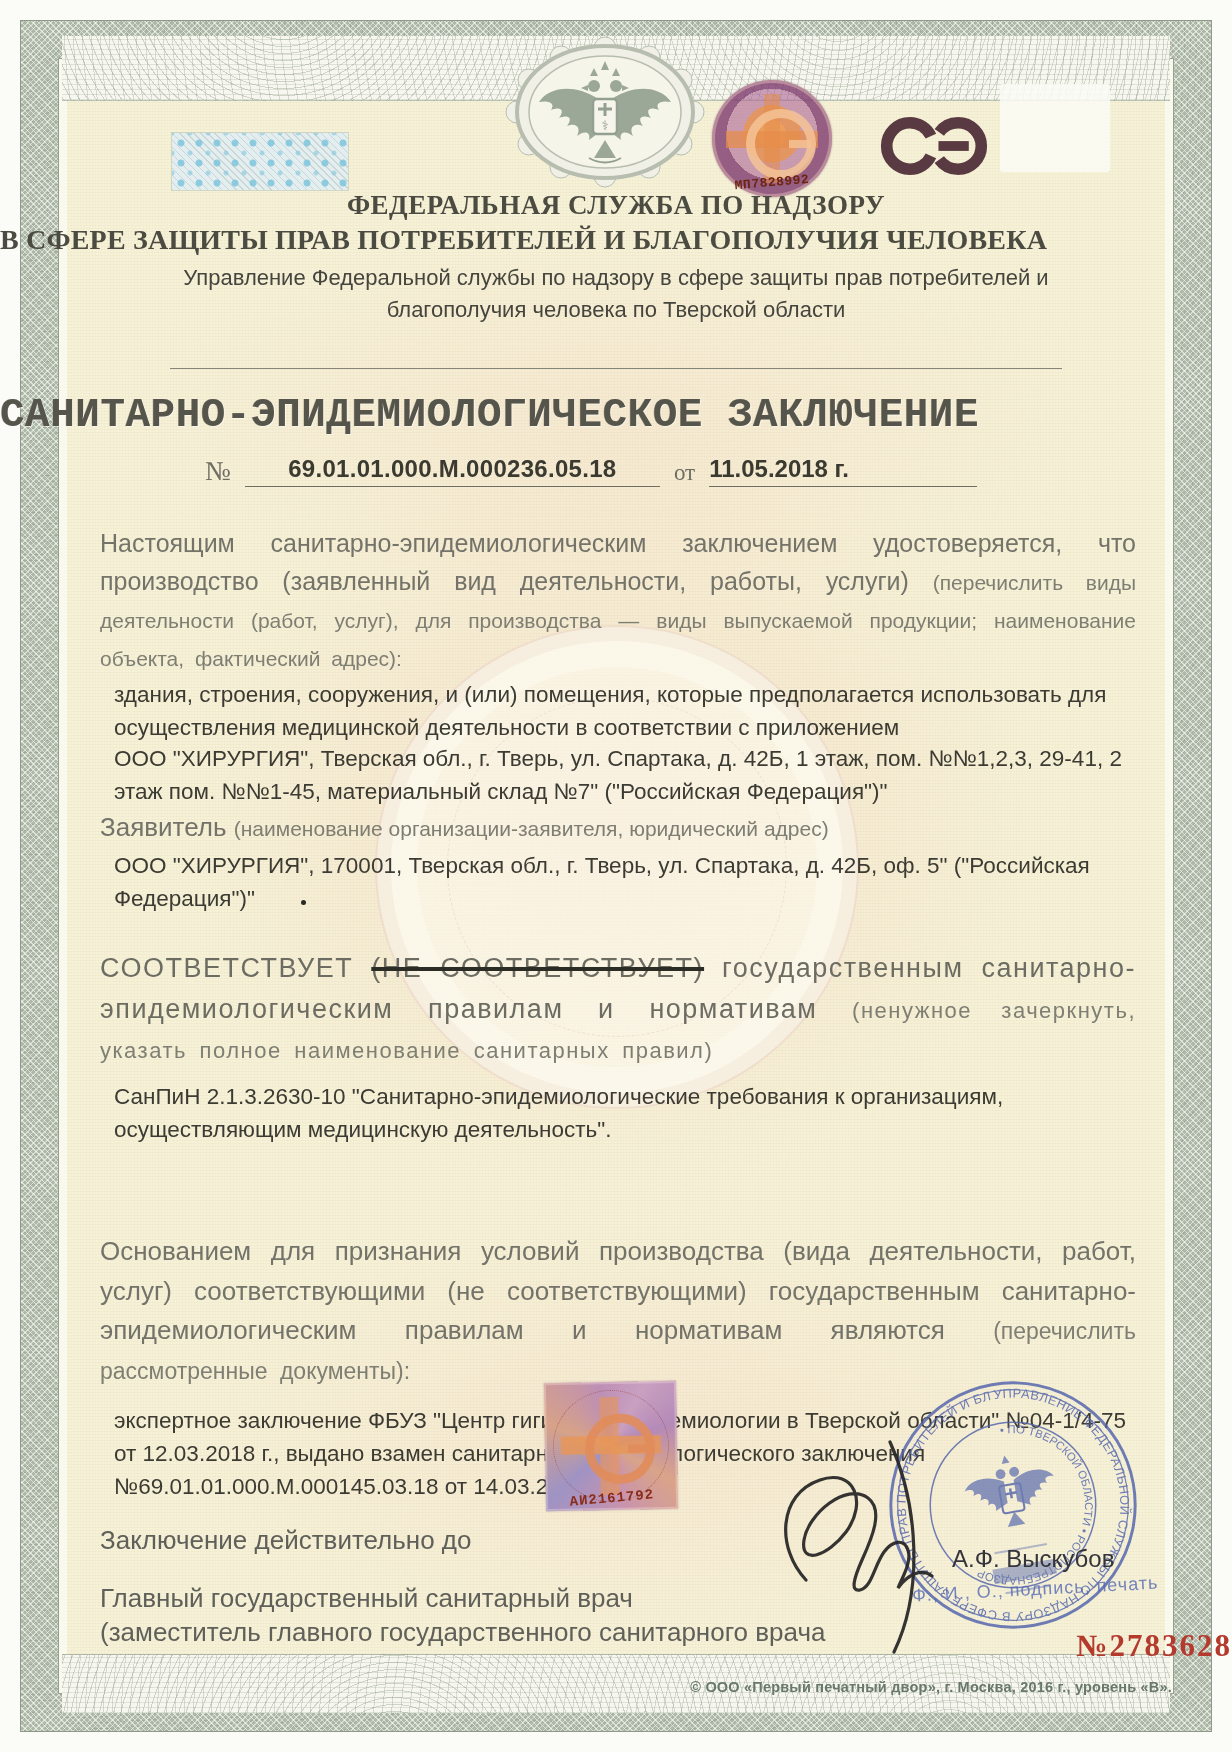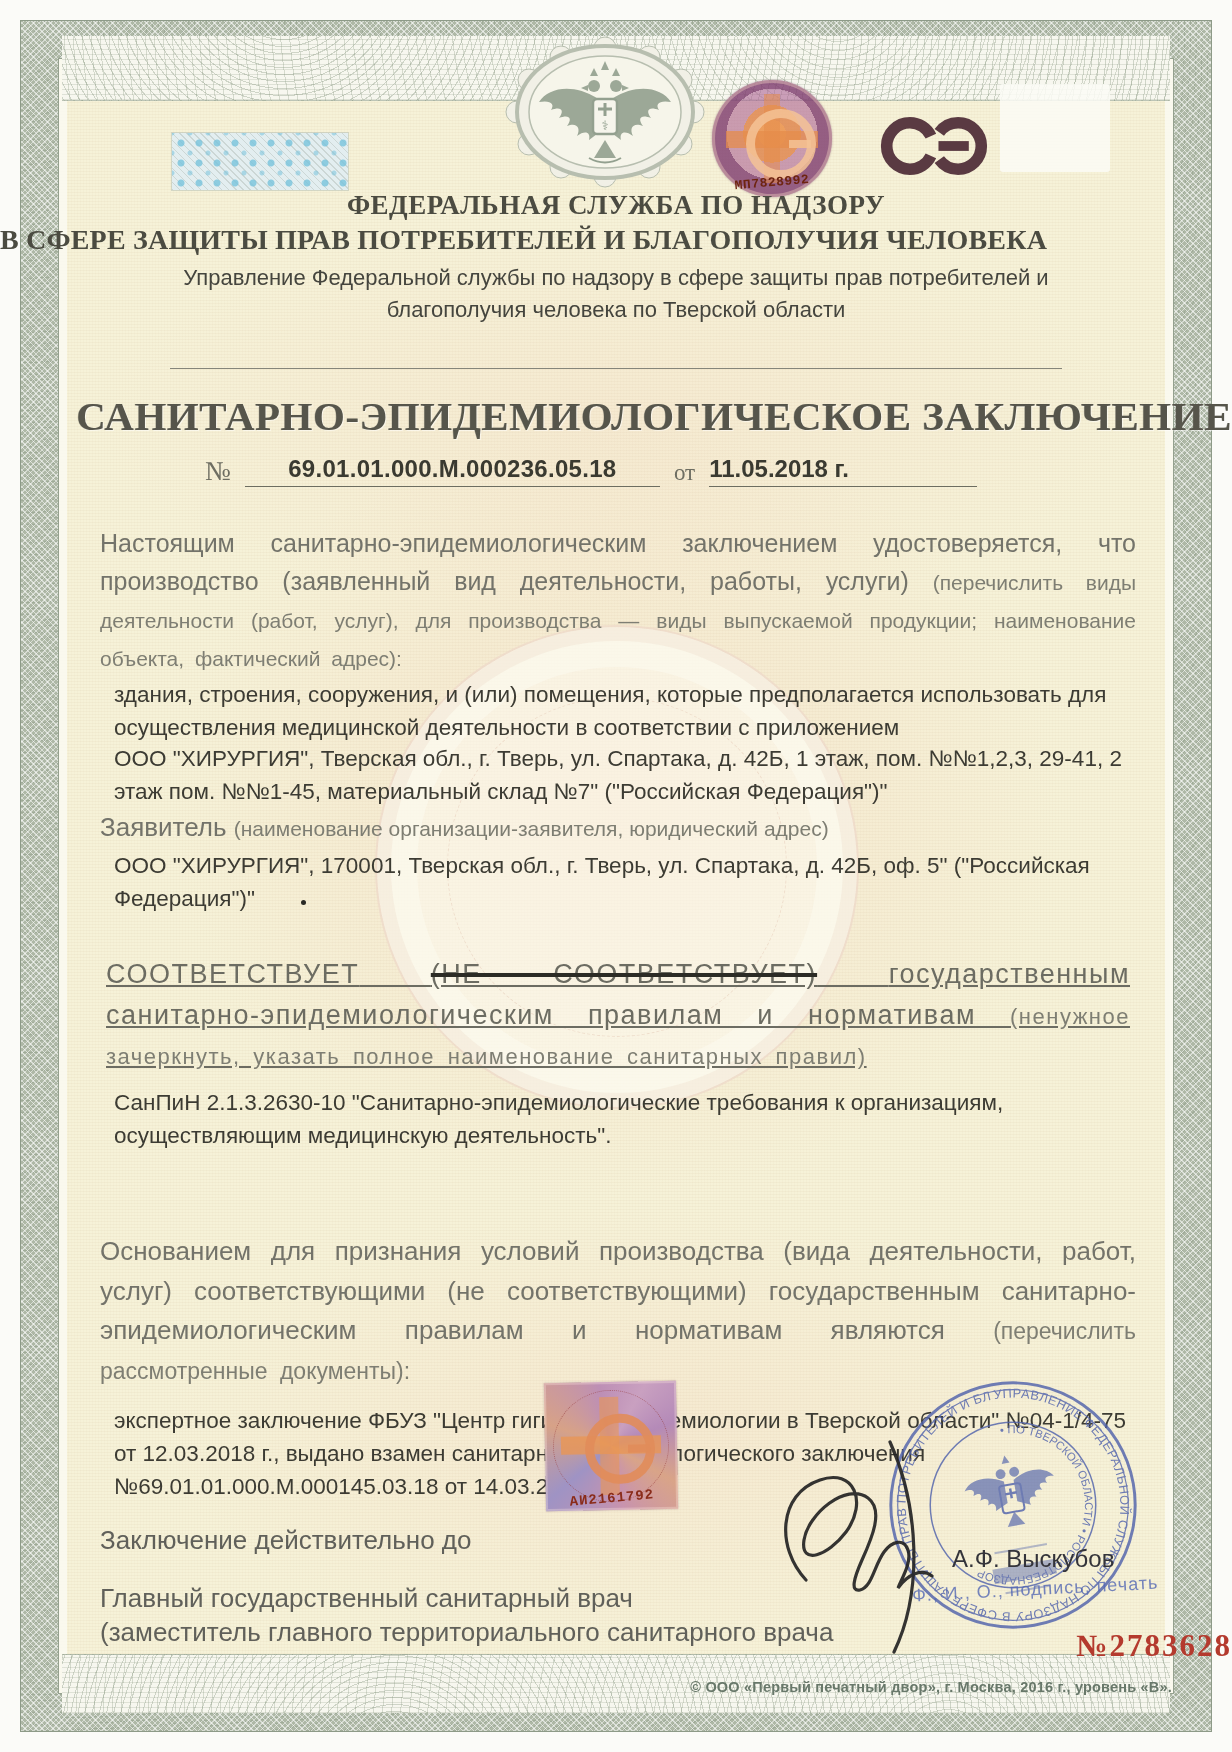--- a/index.html
+++ b/index.html
@@ -92,36 +92,36 @@
   
   .hdr1{position:absolute;left:0;right:0;top:190px;text-align:center;
     font-family:"Liberation Serif",serif;font-weight:bold;font-size:27px;color:#4b4b41;letter-spacing:.5px;}
   .hdr2{position:absolute;left:0;right:0;top:224px;text-align:left;
     font-family:"Liberation Serif",serif;font-weight:bold;font-size:28px;color:#4b4b41;letter-spacing:.2px;}
   .dept{position:absolute;left:126px;right:126px;top:262px;text-align:center;
     font-size:22px;line-height:1.45;color:#45453e;}
   .org-rule{position:absolute;left:170px;right:170px;top:368px;border-top:1px solid #85857a;}
   .org-caption{position:absolute;left:0;right:0;top:372px;text-align:center;
     font-family:"Liberation Serif",serif;font-size:13px;color:#909082;letter-spacing:.5px;}
-  .doc-title{position:absolute;left:0;right:0;top:392px;text-align:right;
-    font-family:Liberation Serif, serif;font-weight:bold;font-size:41px;color:#56554b;
+  .doc-title{position:absolute;left:0;right:0;top:392px;text-align:left;
+    font-family:Liberation Mono, monospace;font-weight:bold;font-size:41px;color:#56554b;
     letter-spacing:.5px;text-shadow:1px 1px 0 rgba(255,255,255,.5), -0.5px -0.5px 0 rgba(90,90,80,.35);}
   .num-row{position:absolute;left:205px;right:255px;top:455px;display:flex;align-items:flex-end;gap:14px;}
   .num-label{font-family:"Liberation Serif",serif;font-size:27px;color:#6e6e62;}
   .ot-label{font-family:"Liberation Serif",serif;font-size:23px;color:#6e6e62;padding-bottom:1px;}
   .num-cell{flex:1.55;text-align:center;border-bottom:1.5px solid #6d6d60;
     font-size:24px;font-weight:bold;color:#3a3a31;letter-spacing:.3px;padding-bottom:3px;}
   .date-cell{flex:1;text-align:left;border-bottom:1.5px solid #6d6d60;
     font-size:24px;font-weight:bold;color:#3a3a31;padding-bottom:3px;}
   .flow{position:absolute;left:100px;width:1036px;}
   .t-template{font-size:25px;line-height:1.52;color:#73736a;text-align:justify;word-spacing:5px;margin:0;}
   .t-note{font-size:21px;color:#7e7e73;}
   .t-filled{font-size:22.5px;line-height:1.47;color:#3c3b33;margin:0;padding-left:14px;}
   .conforms{font-size:27px;line-height:1.5;color:#6c6c62;text-align:justify;
-    letter-spacing:1.5px;word-spacing:9px;margin:6px;text-decoration:underline;}
+    letter-spacing:1.5px;word-spacing:9px;margin:0;}
   .conforms .t-note{letter-spacing:1.5px;word-spacing:5px;font-size:22px;}
   .strike{text-decoration:line-through;text-decoration-thickness:3.5px;text-decoration-color:#2c2c26;}
   .applicant-row{font-size:26px;color:#73736a;margin:0;}
   .dot{position:absolute;left:301px;top:900px;width:5px;height:5px;border-radius:50%;background:#2a2a25;}
   .b-label{position:absolute;left:100px;font-size:26px;color:#60605a;}
   .red-num{position:absolute;left:0;right:0;top:1628px;text-align:right;
     font-family:"Liberation Serif",serif;font-weight:bold;font-size:31px;color:#b43a2e;letter-spacing:2px;}
   .signer-name{position:absolute;left:952px;top:1545px;font-size:24px;color:#34343a;white-space:nowrap;}
   .sign-caption{position:absolute;left:912px;top:1579px;font-size:18px;color:rgba(84,104,180,.8);
     transform:rotate(-3deg);white-space:nowrap;letter-spacing:1px;}
@@ -253,21 +253,21 @@
   <div class="holo-square">
     <div class="holo-circtext"></div>
     <div class="holo-bar-h"></div>
     <div class="holo-bar-v"></div>
     <div class="holo-ring"></div>
     <div class="holo-num-bottom">АИ2161792</div>
   </div>
 
   <div class="b-label" style="top:1525px;">Заключение действительно до</div>
   <div class="b-label" style="top:1583px;">Главный государственный санитарный врач</div>
-  <div class="b-label" style="top:1617px;">(заместитель главного территориального санитарного врача</div>
+  <div class="b-label" style="top:1617px;">(заместитель главного государственного санитарного врача</div>
 
   <div class="seal">
     <svg viewBox="0 0 270 270" width="266" height="278">
       <g transform="rotate(-10 135 135)" opacity=".82">
         <circle cx="135" cy="135" r="124" fill="none" stroke="#5163ac" stroke-width="3"></circle>
         <circle cx="135" cy="135" r="117" fill="none" stroke="#5163ac" stroke-width="1.2"></circle>
         <circle cx="135" cy="135" r="84" fill="none" stroke="#5163ac" stroke-width="1.5"></circle>
         <defs>
           <path id="sealring" d="M135,26 a109,109 0 1,1 -0.01,0"></path>
           <path id="sealring2" d="M135,62 a73,73 0 1,1 -0.01,0"></path>

